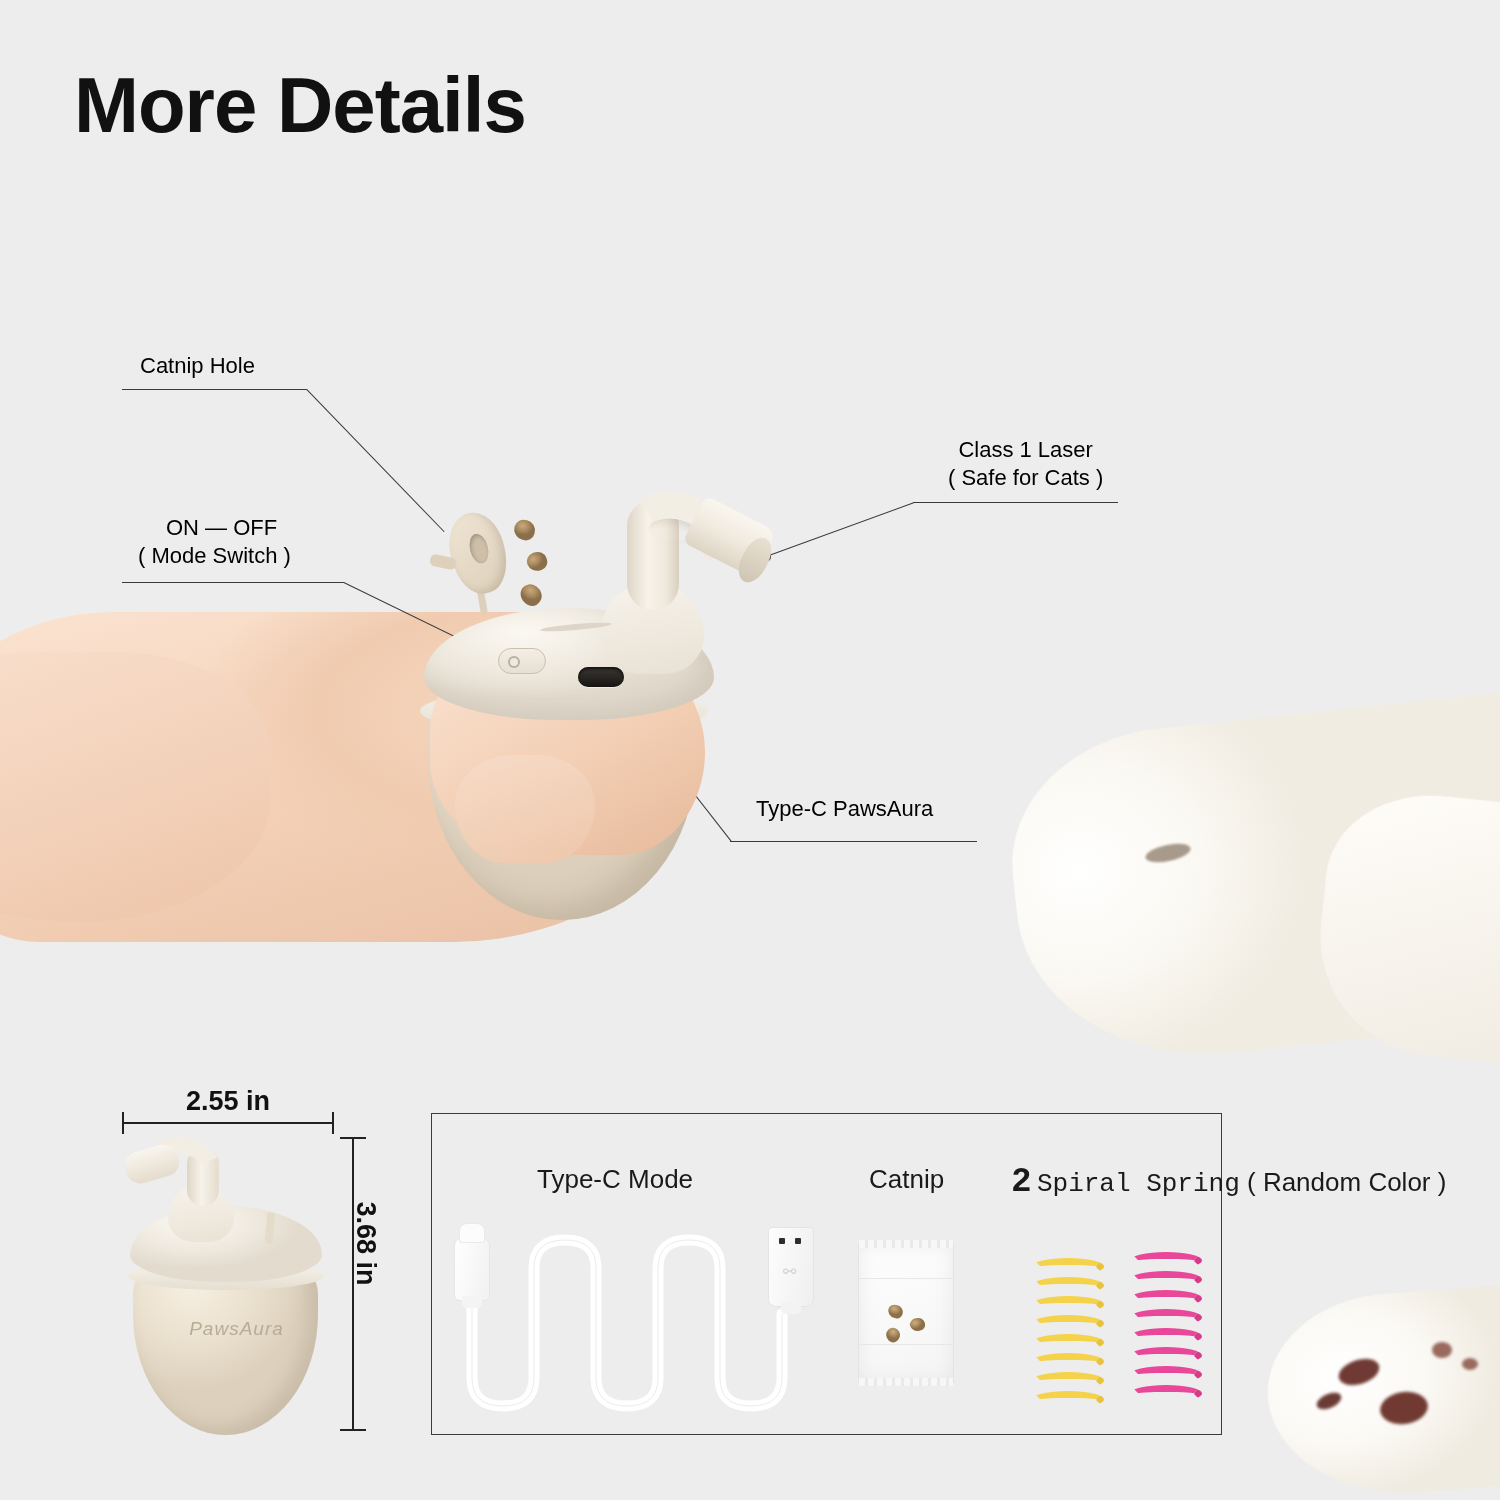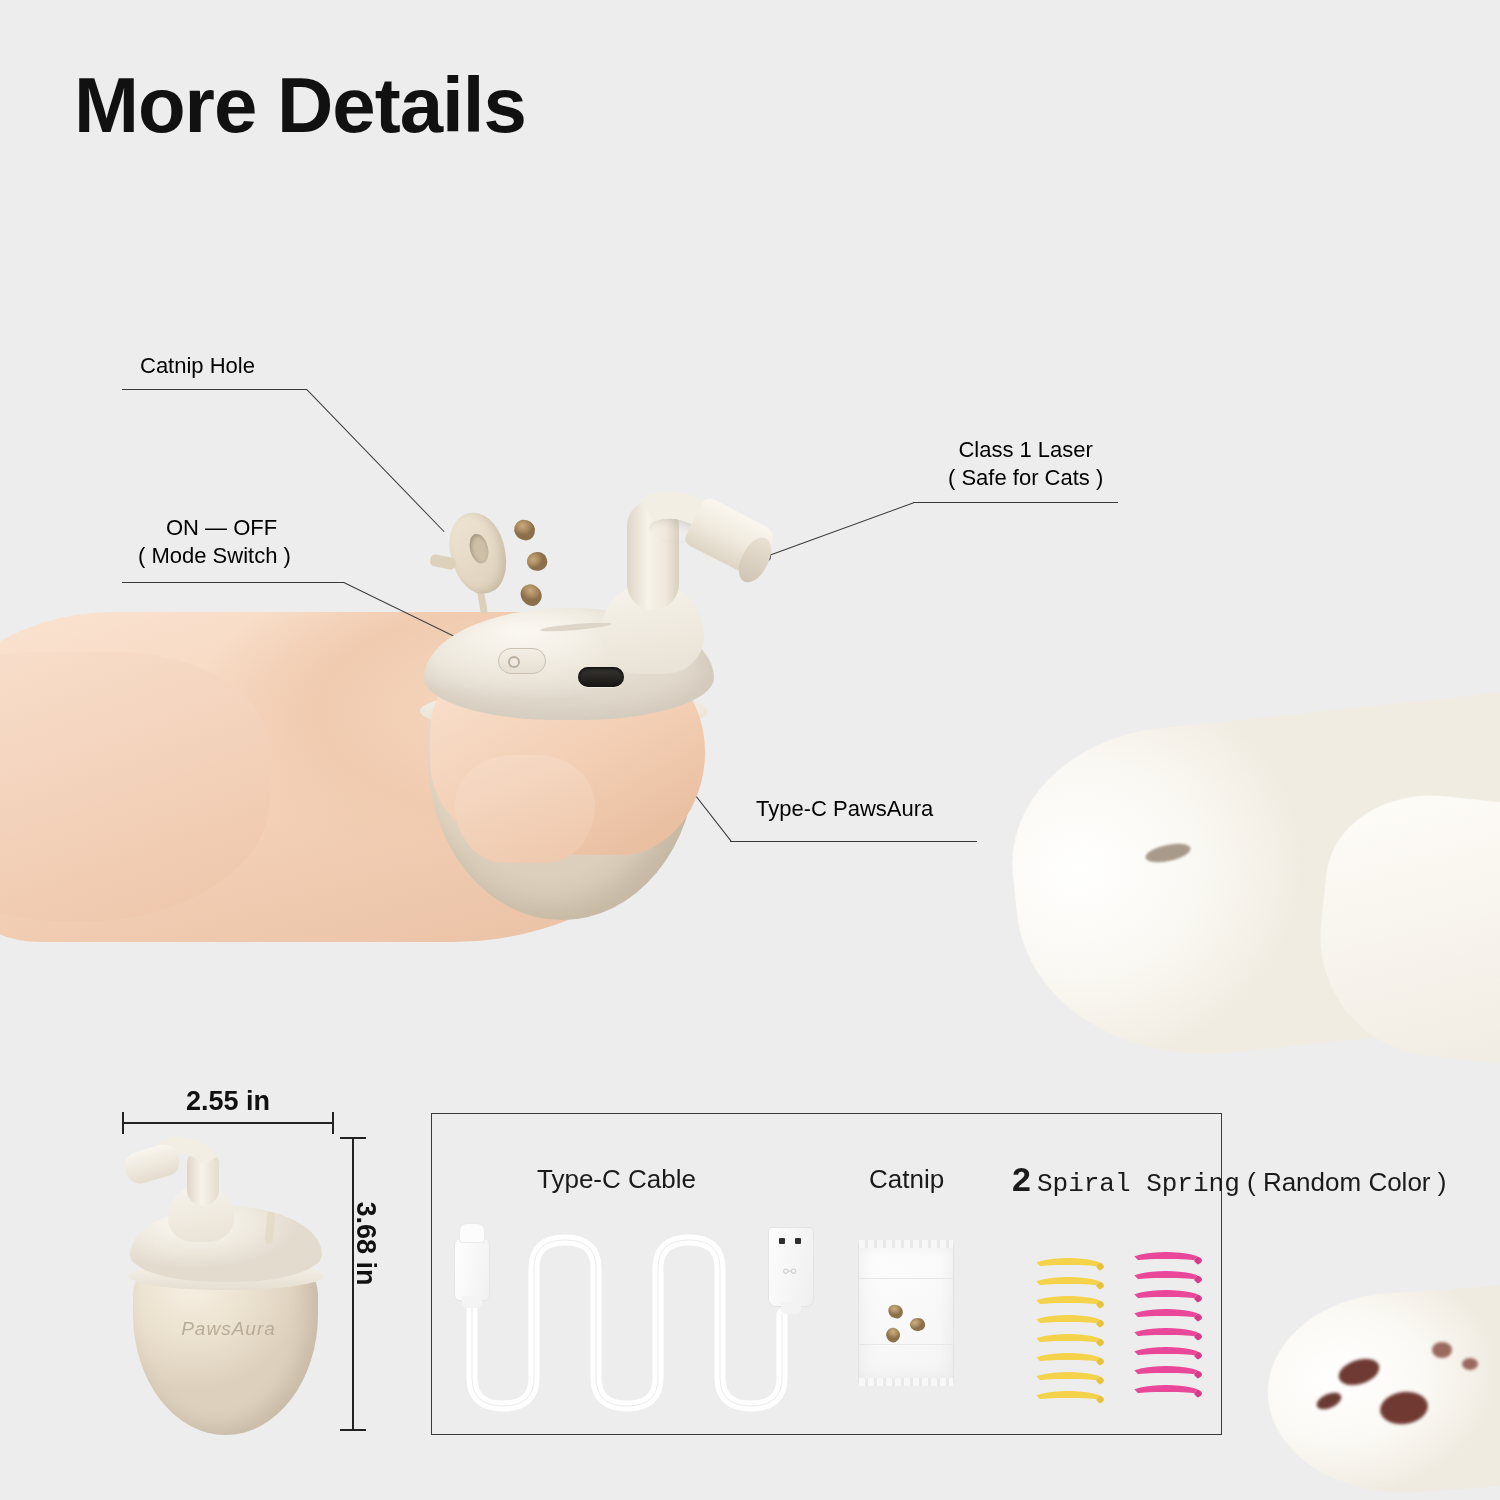--- a/index.html
+++ b/index.html
@@ -248,21 +248,21 @@
     border-radius:16px; }
   .mini-elbow { left:150px; top:1138px; width:72px; height:52px;
     border:17px solid #f3eee4; border-color:#f3eee4 transparent transparent #f2ece2;
     border-radius:50%; transform:rotate(20deg); }
   .mini-arm-h { left:125px; top:1148px; width:54px; height:32px;
     background:linear-gradient(180deg,#f9f5ee,#e4dccd); border-radius:14px;
     transform:rotate(-16deg); }
   .mini-pin { left:266px; top:1212px; width:8px; height:32px;
     background:#e4dbc9; border-radius:4px; transform:rotate(5deg); }
   .mini-brand {
-    position:absolute; left:136px; top:1318px; width:185px; text-align:center;
+    position:absolute; left:144px; top:1318px; width:185px; text-align:center;
     font-size:19px; color:#b8ac97; letter-spacing:1px; font-style:italic;
   }
 
   
   .bonus-box {
     position:absolute; left:431px; top:1113px; width:791px; height:322px;
     border:1.6px solid #3b3b3b; background:transparent;
   }
   .bonus-label { position:absolute; font-size:26px; color:#1a1a1a; line-height:1.25; white-space:nowrap; }
   .bonus-label .big2 { font-size:34px; font-weight:bold; }
@@ -418,21 +418,21 @@
   <div class="mini mini-neck"></div>
   <div class="mini mini-arm-v"></div>
   <div class="mini mini-elbow"></div>
   <div class="mini mini-arm-h"></div>
   <div class="mini mini-pin"></div>
   <div class="mini-brand">PawsAura</div>
 
   <div class="bonus-box"></div>
 
   <div class="bonus-label" style="left:537px; top:1163px;">
-    <span>Type-C Cable</span>
+    <span>Type-C Mode</span>
   </div>
   <div class="bonus-label" style="left:869px; top:1163px;">
     <span>Catnip</span>
   </div>
   <div class="bonus-label" style="left:1012px; top:1158px; text-align:center;">
     <span class="big2">2</span><span style="margin-left:6px;font-family:Liberation Mono, monospace;">Spiral Spring</span>
     <span class="l2">( Random Color )</span>
   </div>
 
   <div class="cable-wrap">

